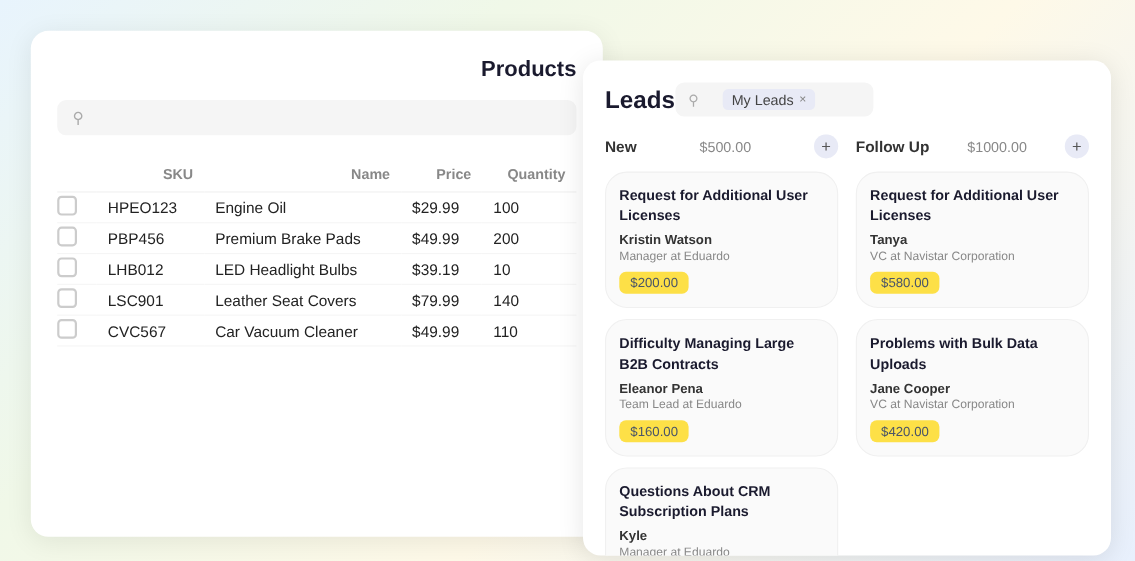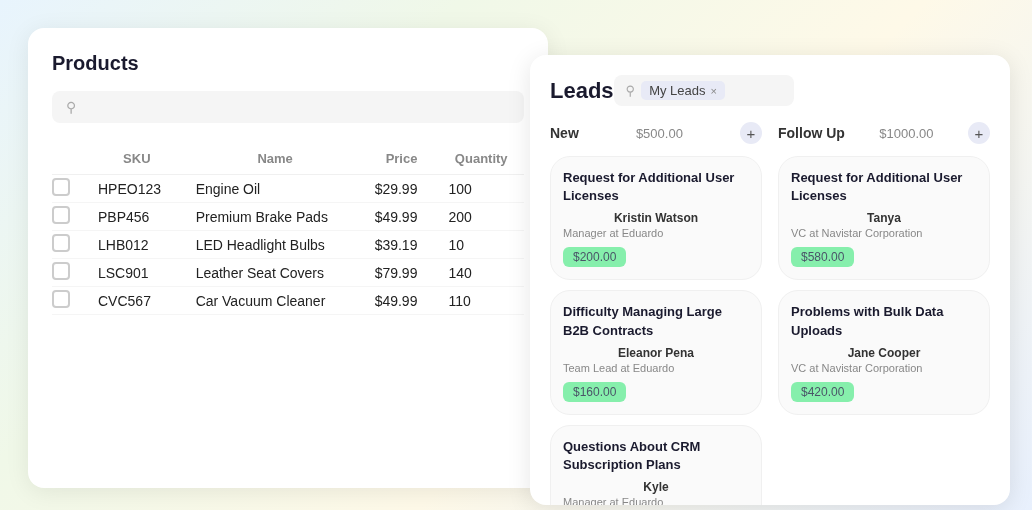--- a/index.html
+++ b/index.html
@@ -24,20 +24,21 @@
       padding: 24px;
       height: 460px;
       overflow: hidden;
     }
 
     .panel-title {
       font-size: 20px;
       font-weight: 700;
       color: #1a1a2e;
       margin-bottom: 16px;
+      text-align: right;
     }
 
     .search-bar {
       display: flex;
       align-items: center;
       background: #f5f5f5;
       border-radius: 8px;
       padding: 8px 14px;
       margin-bottom: 20px;
       gap: 8px;
@@ -56,21 +57,21 @@
       color: #666;
       width: 100%;
     }
 
     .products-table {
       width: 100%;
       border-collapse: collapse;
     }
 
     .products-table th {
-      text-align: center;
+      text-align: right;
       font-size: 13px;
       font-weight: 600;
       color: #888;
       padding: 8px 10px;
       border-bottom: 1px solid #f0f0f0;
     }
 
     .products-table td {
       padding: 3px 10px;
       font-size: 14px;
@@ -135,20 +136,21 @@
 
     .leads-filter-tag {
       display: flex;
       align-items: center;
       background: #e8eaf6;
       border-radius: 5px;
       padding: 2px 8px;
       font-size: 13px;
       color: #444;
       gap: 5px;
+      margin-left: 16px;
     }
 
     .leads-filter-tag .close-x {
       color: #888;
       cursor: pointer;
       font-size: 11px;
     }
 
     .leads-columns {
       display: flex;
@@ -207,32 +209,31 @@
       color: #1a1a2e;
       margin-bottom: 6px;
       line-height: 1.4;
     }
 
     .lead-person {
       font-size: 12px;
       font-weight: 600;
       color: #333;
       margin-bottom: 2px;
-      text-align: center;
     }
 
     .lead-role {
       font-size: 11px;
       color: #888;
       margin-bottom: 8px;
     }
 
     .lead-amount-badge {
       display: inline-block;
-      background: #86efac;
+      background: #fde047;
       color: #4a5568;
       border-radius: 6px;
       padding: 3px 10px;
       font-size: 12px;
       font-weight: 500;
     }
   </style>
 </head>
 <body>
 

